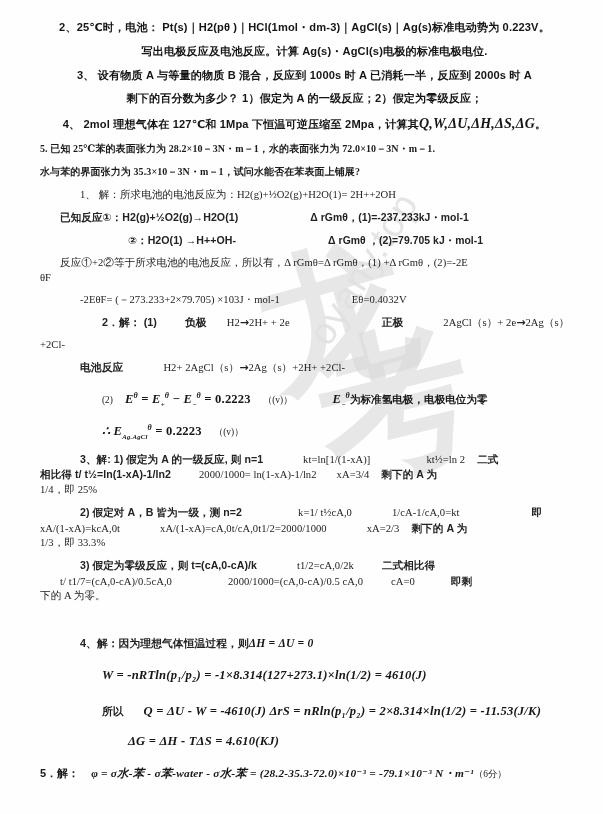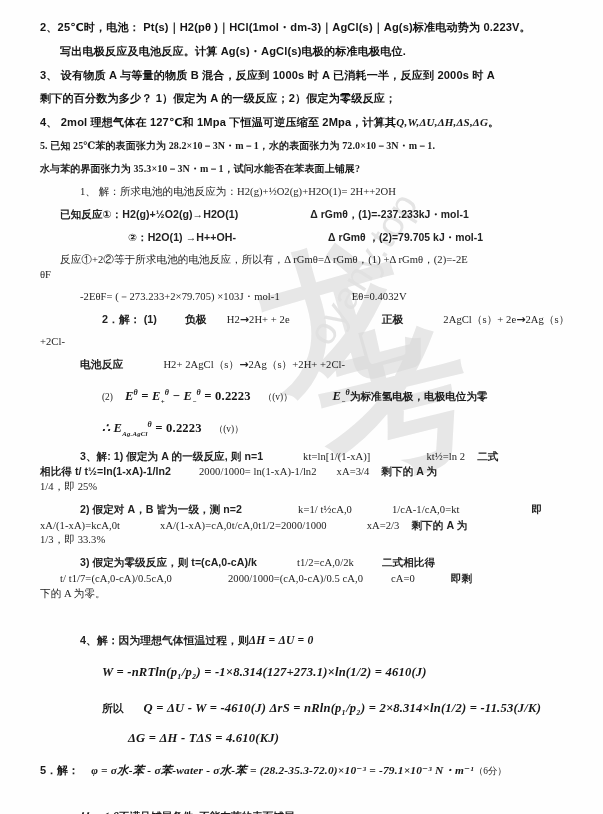--- a/index.html
+++ b/index.html
@@ -64,20 +64,21 @@
   }
 
   
   .q {
     font-family: "Liberation Sans", "DejaVu Sans", sans-serif;
     font-weight: 700;
     font-size: 11.1px;
     letter-spacing: .15px;
     margin-bottom: 12.5px;
     color: #151515;
+    text-align: center;
   }
   .q.sub { margin-bottom: 13px; }
 
   .q5 {
     font-family: "Liberation Serif", "DejaVu Serif", serif;
     font-weight: 700;
     font-size: 10px;
     margin-bottom: 13px;
     letter-spacing: .1px;
   }
@@ -148,21 +149,21 @@
 
   <div class="sheet">
 
     <div class="ln q">2、25℃时，电池：  Pt(s)｜H2(pθ )｜HCl(1mol・dm-3)｜AgCl(s)｜Ag(s)标准电动势为 0.223V。</div>
     <div class="ln q sub ind1">写出电极反应及电池反应。计算 Ag(s)・AgCl(s)电极的标准电极电位.</div>
 
     <div class="ln q">3、  设有物质 A 与等量的物质 B 混合，反应到 1000s 时 A 已消耗一半，反应到 2000s 时 A</div>
     <div class="ln q sub">剩下的百分数为多少？    1）假定为 A 的一级反应；2）假定为零级反应；</div>
 
     <div class="ln q">
-      <span>4、  2mol 理想气体在 127℃和 1Mpa 下恒温可逆压缩至 2Mpa，计算其</span><span class="math" style="font-size:11px;">Q,W,ΔU,ΔH,ΔS,ΔG</span><span>。</span>
+      <span>4、  2mol 理想气体在 127℃和 1Mpa 下恒温可逆压缩至 2Mpa，计算其</span><span class="math" style="font-size:14px;">Q,W,ΔU,ΔH,ΔS,ΔG</span><span>。</span>
     </div>
 
     <div class="ln q5">5. 已知 25℃苯的表面张力为 28.2×10－3N・m－1，水的表面张力为 72.0×10－3N・m－1.</div>
     <div class="ln q5 ind0">水与苯的界面张力为 35.3×10－3N・m－1，试问水能否在苯表面上铺展?</div>
 
     <div class="ln s ind2">1、  解：所求电池的电池反应为：H2(g)+½O2(g)+H2O(1)= 2H++2OH</div>
 
     <div class="ln s ind1">
       <span class="cjk" style="font-size:10.6px;">已知反应①：H2(g)+½O2(g)→H2O(1)</span><span class="gap g72"></span><span class="cjk" style="font-size:10.4px;">Δ rGmθ，(1)=-237.233kJ・mol-1</span>
     </div>

